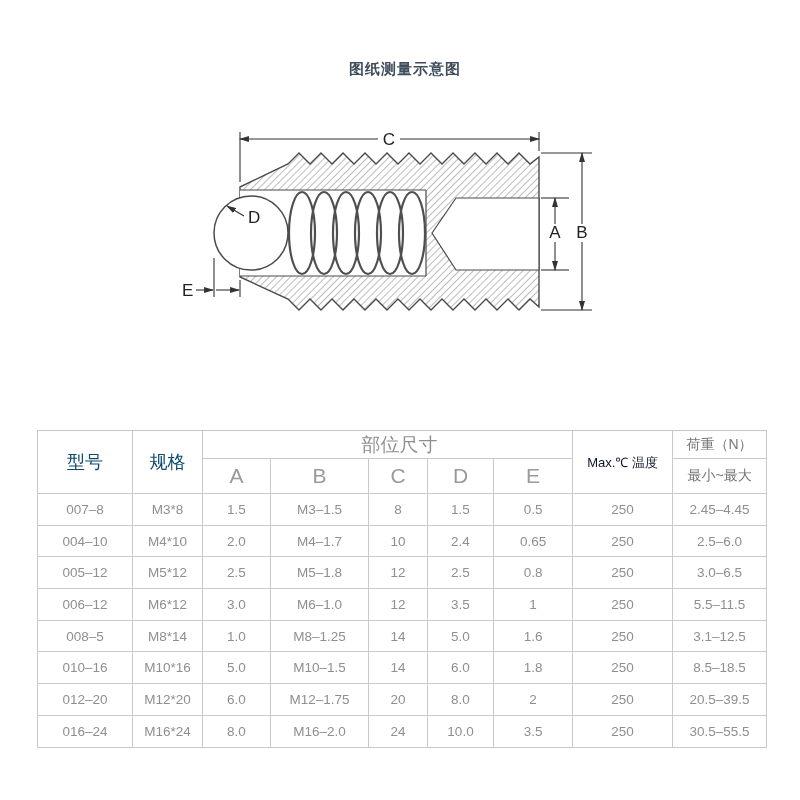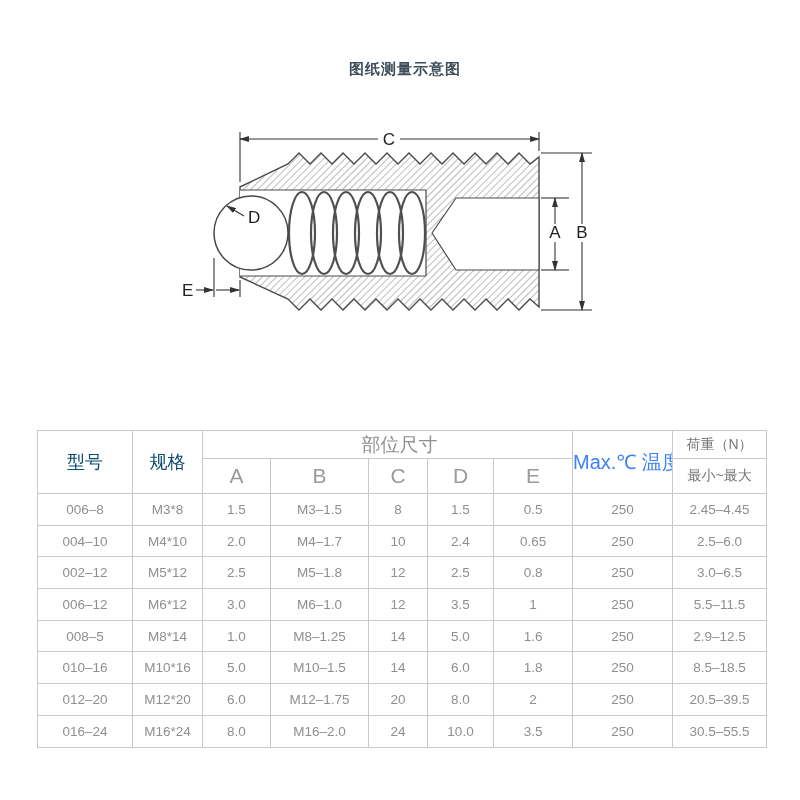--- a/index.html
+++ b/index.html
@@ -19,21 +19,21 @@
   .spec-table th,.spec-table td{
     border:1px solid #c9c9c9;text-align:center;vertical-align:middle;
     padding:0;font-weight:normal;overflow:hidden;white-space:nowrap;
   }
   tr.h1{height:28px;}
   tr.h2{height:35px;}
   .spec-table tbody tr{height:31.7px;}
   th.th-model,th.th-spec{font-size:18px;color:#0c4a6e;}
   th.th-dims-group{font-size:19px;color:#8f8f8f;padding-left:24px;}
   th.th-dim{font-size:21px;color:#9a9a9a;}
-  th.th-maxt{font-size:20px;color:#3b82f6;}
+  th.th-maxt{font-size:13px;color:#0f172a;}
   th.th-load,th.th-load-sub{font-size:14px;font-weight:normal;color:#767676;}
   .spec-table tbody td{font-size:13.5px;color:#8f8f8f;}
 </style>
 </head>
 <body>
 
 <div class="page-title">图纸测量示意图</div>
 
 <svg id="diagram" width="430" height="210" viewBox="0 0 430 210">
   <defs>
@@ -124,21 +124,21 @@
       <th class="th-dim">A</th>
       <th class="th-dim">B</th>
       <th class="th-dim">C</th>
       <th class="th-dim">D</th>
       <th class="th-dim">E</th>
       <th class="th-load-sub">最小~最大</th>
     </tr>
   </thead>
   <tbody>
       <tr>
-        <td>006–8</td>
+        <td>007–8</td>
         <td>M3*8</td>
         <td>1.5</td>
         <td>M3–1.5</td>
         <td>8</td>
         <td>1.5</td>
         <td>0.5</td>
         <td>250</td>
         <td>2.45–4.45</td>
       </tr>
       <tr>
@@ -146,21 +146,21 @@
         <td>M4*10</td>
         <td>2.0</td>
         <td>M4–1.7</td>
         <td>10</td>
         <td>2.4</td>
         <td>0.65</td>
         <td>250</td>
         <td>2.5–6.0</td>
       </tr>
       <tr>
-        <td>002–12</td>
+        <td>005–12</td>
         <td>M5*12</td>
         <td>2.5</td>
         <td>M5–1.8</td>
         <td>12</td>
         <td>2.5</td>
         <td>0.8</td>
         <td>250</td>
         <td>3.0–6.5</td>
       </tr>
       <tr>
@@ -176,21 +176,21 @@
       </tr>
       <tr>
         <td>008–5</td>
         <td>M8*14</td>
         <td>1.0</td>
         <td>M8–1.25</td>
         <td>14</td>
         <td>5.0</td>
         <td>1.6</td>
         <td>250</td>
-        <td>2.9–12.5</td>
+        <td>3.1–12.5</td>
       </tr>
       <tr>
         <td>010–16</td>
         <td>M10*16</td>
         <td>5.0</td>
         <td>M10–1.5</td>
         <td>14</td>
         <td>6.0</td>
         <td>1.8</td>
         <td>250</td>

